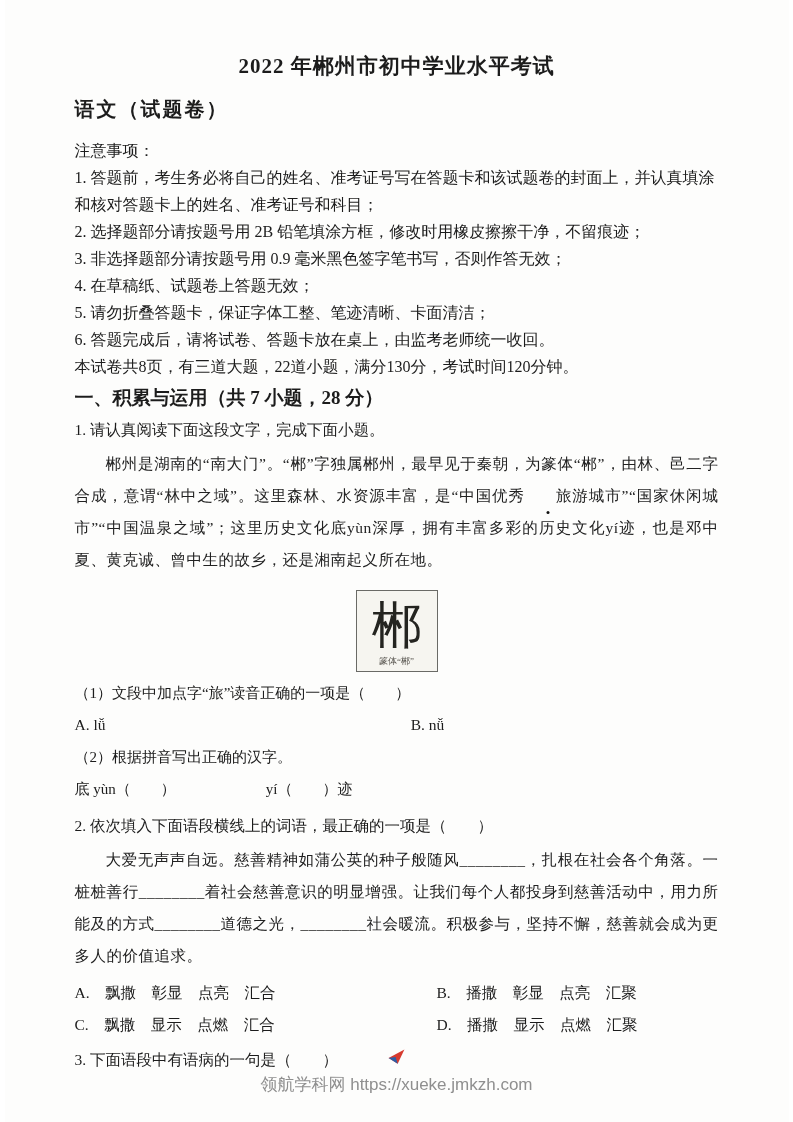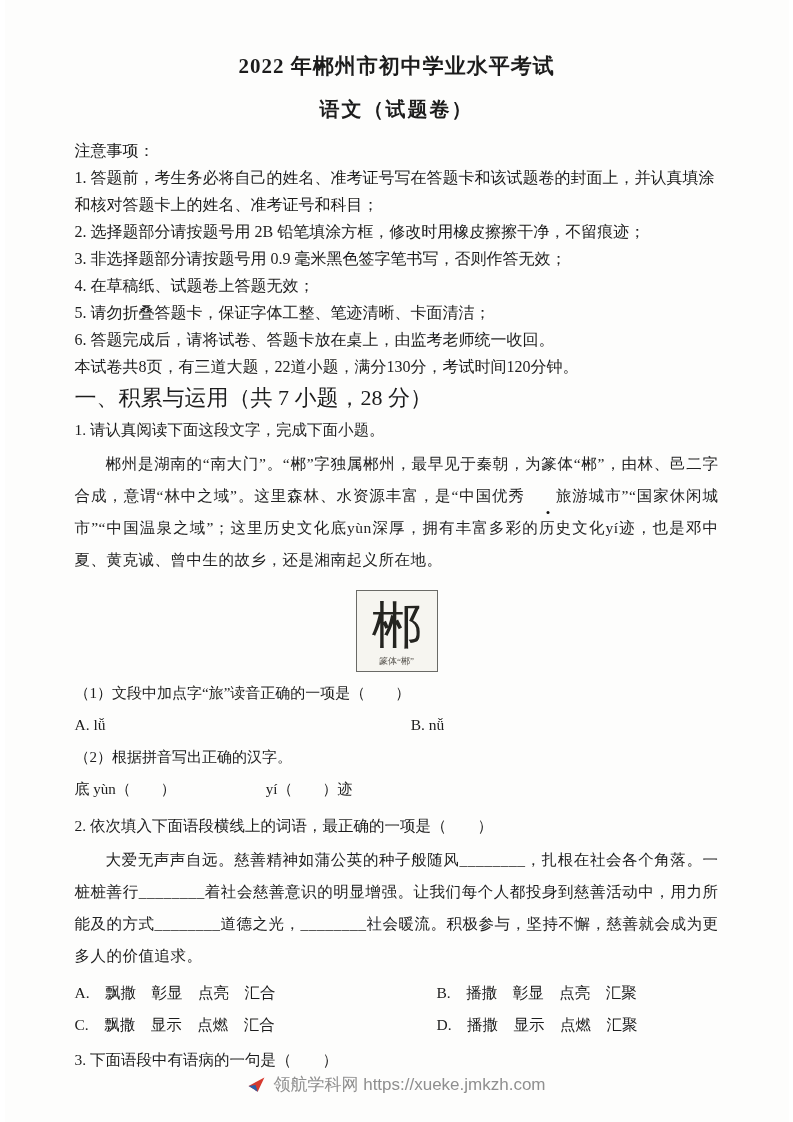--- a/index.html
+++ b/index.html
@@ -12,27 +12,27 @@
     padding:52px 70px 0 70px;
     font-family:"Liberation Serif","DejaVu Serif",serif;
     color:#1c1c1c;
     overflow:hidden;
   }
   .title{
     text-align:center;font-size:21px;font-weight:bold;
     margin:0 0 16px 0;letter-spacing:1px;
   }
   .subtitle{
-    text-align:center;font-size:20px;font-weight:bold;
+    font-size:20px;font-weight:bold;
     margin:0 0 14px 0;letter-spacing:2px;
   }
   .notice p{margin:0;font-weight:normal;font-size:16px;line-height:27px;}
   .summary{font-weight:bold;font-size:16px;line-height:27px;margin:0;}
   .section-heading{
-    font-weight:normal;font-size:22px;line-height:28px;margin:4px 0 0 0;
+    font-weight:bold;font-size:19px;line-height:28px;margin:4px 0 0 0;
   }
   .q-stem{font-size:15.5px;line-height:28px;margin:4px 0 0 0;}
   .q-sub{font-size:15px;line-height:30px;margin:2px 0 0 0;}
   .passage{
     font-size:15.5px;line-height:32px;margin:4px 0 0 0;
     text-align:justify;text-indent:2em;letter-spacing:0.5px;color:#222;
   }
   .em-dot{position:relative;display:inline-block;}
   .em-dot::after{
     content:"";position:absolute;width:3px;height:3px;background:#111;
@@ -50,20 +50,21 @@
   .seal-caption{font-size:9px;color:#55524c;display:block;margin-top:2px;}
   .opt-row{display:flex;font-size:15.5px;line-height:30px;margin:2px 0 0 0;gap:40px;}
   .opt-row .col-a{flex:0 0 46%;}
   .opt-row .col-b{flex:1;}
   .opt-row.half .col-a{flex:0 0 50%;}
   .footer{
     position:absolute;left:0;bottom:26px;width:100%;
     display:flex;align-items:center;justify-content:center;gap:7px;
     color:#8f8f8f;font-size:17px;
     font-family:"Liberation Sans","DejaVu Sans",sans-serif;
+    flex-direction:column;
   }
   .footer svg{display:block;}
 </style>
 </head>
 <body>
 
 <div class="page">
 
   <h1 class="title">2022 年郴州市初中学业水平考试</h1>
   <h2 class="subtitle">语文（试题卷）</h2>

